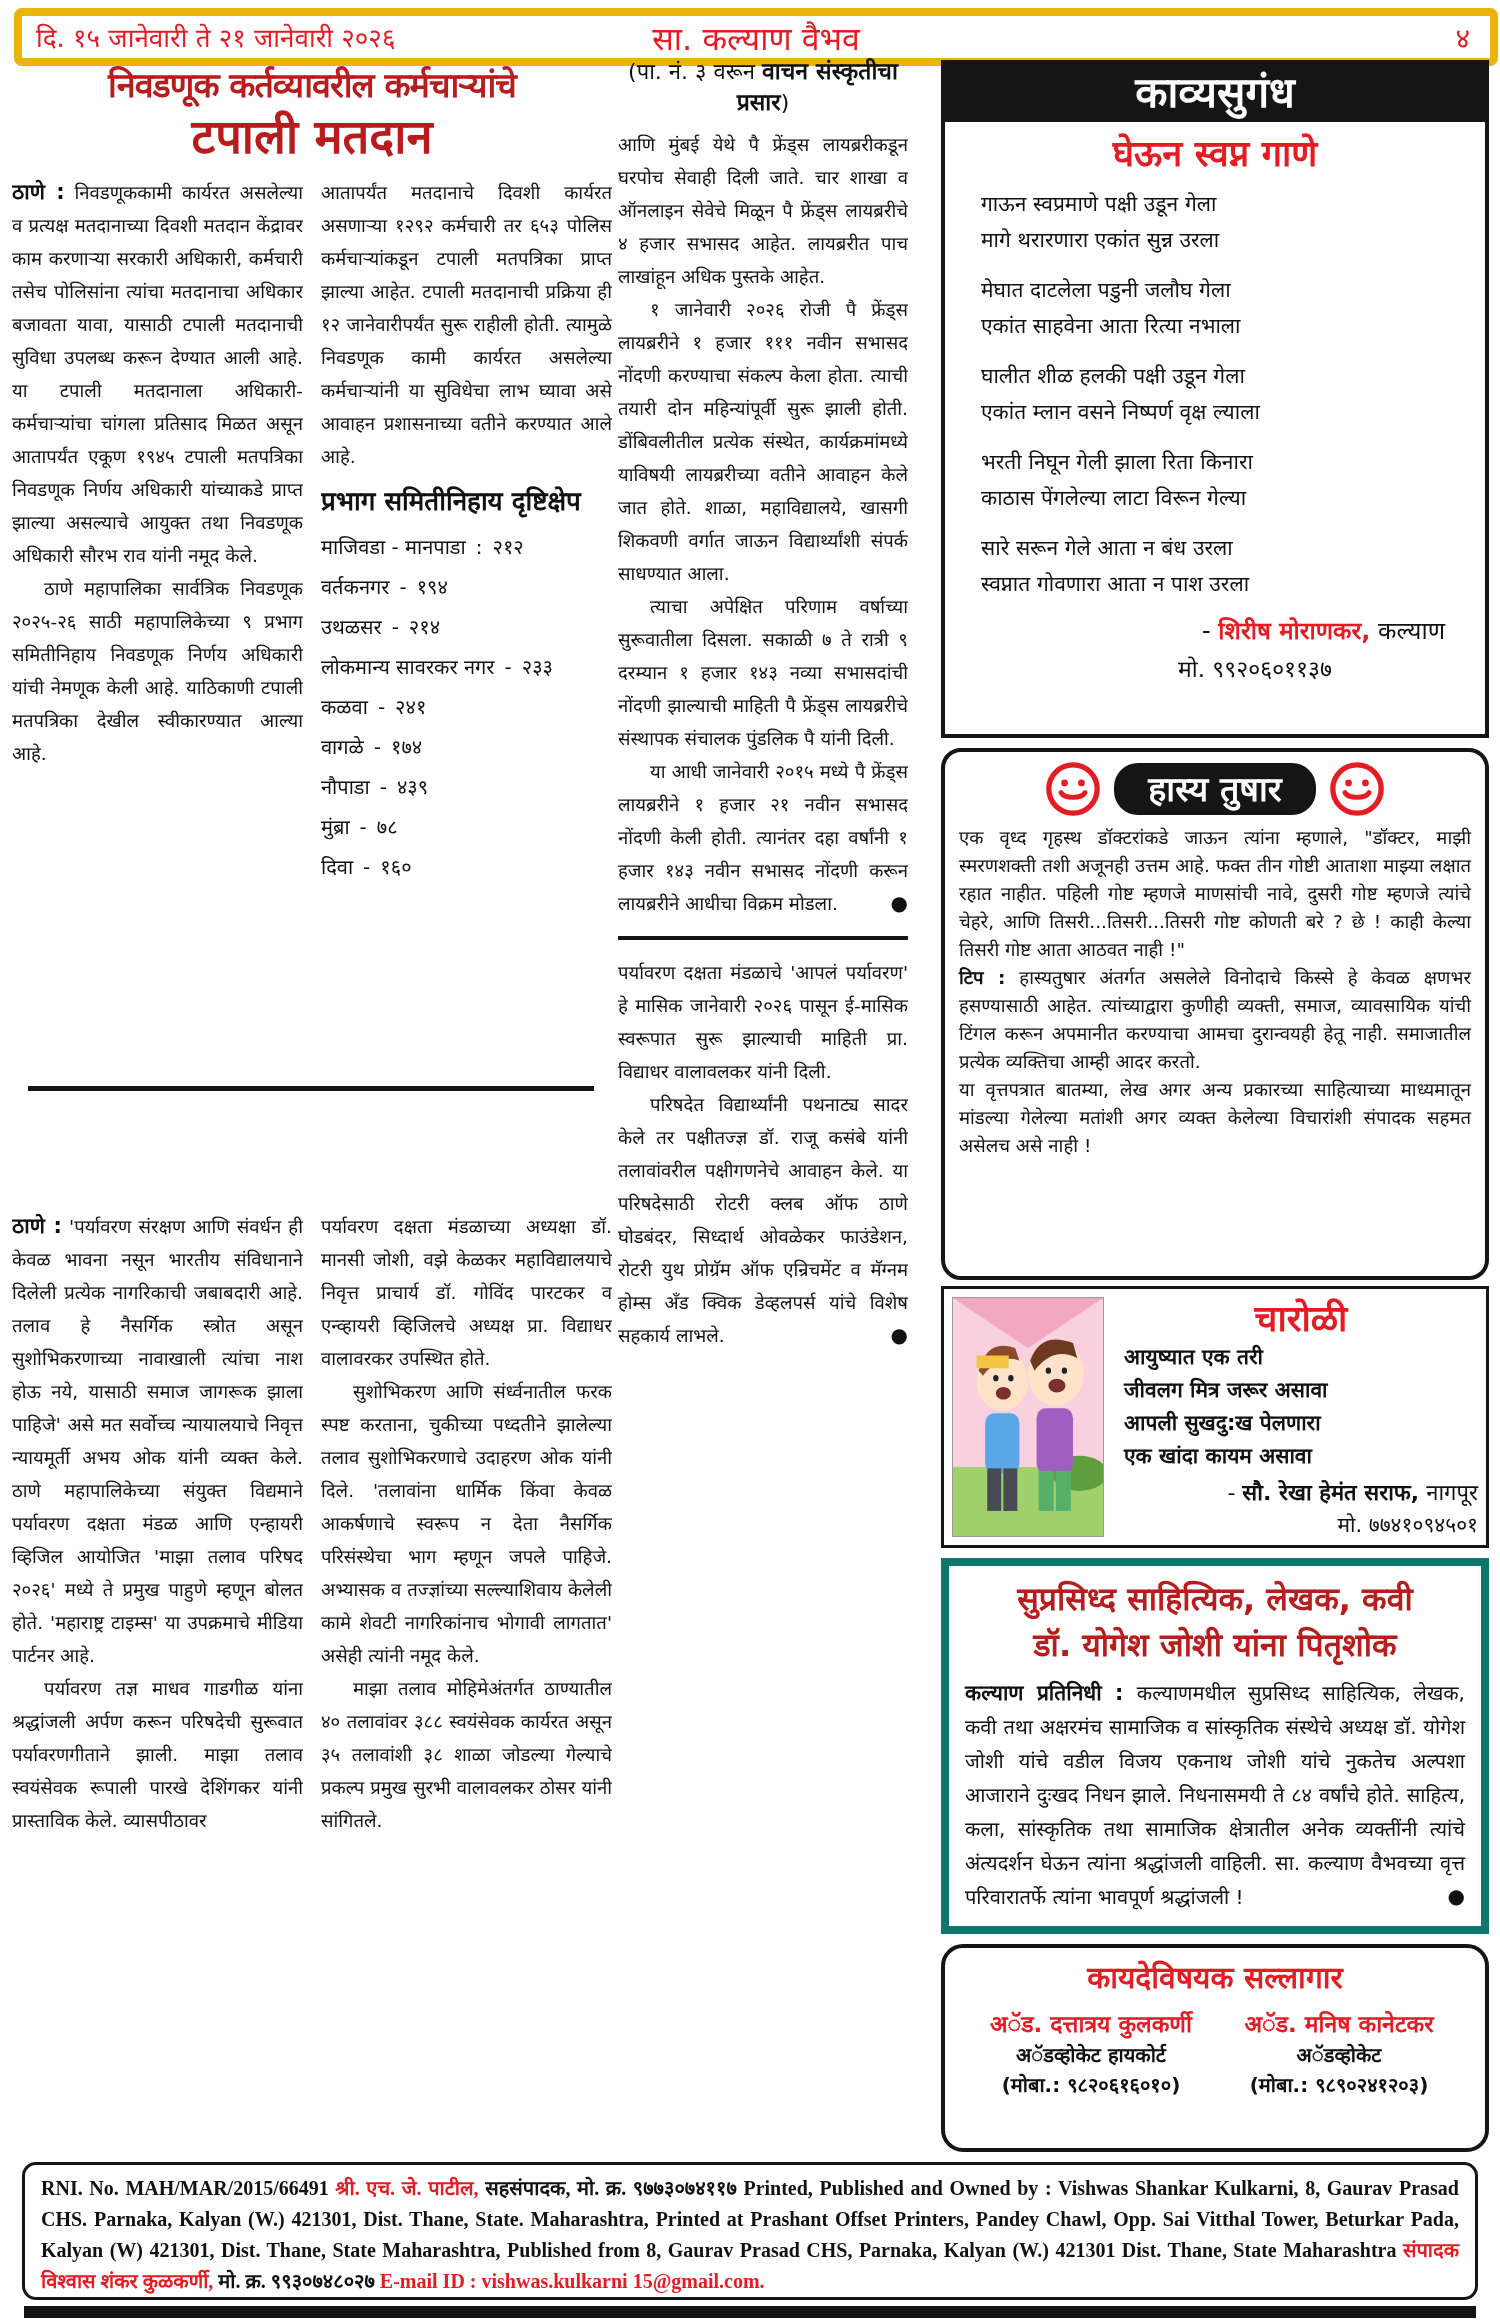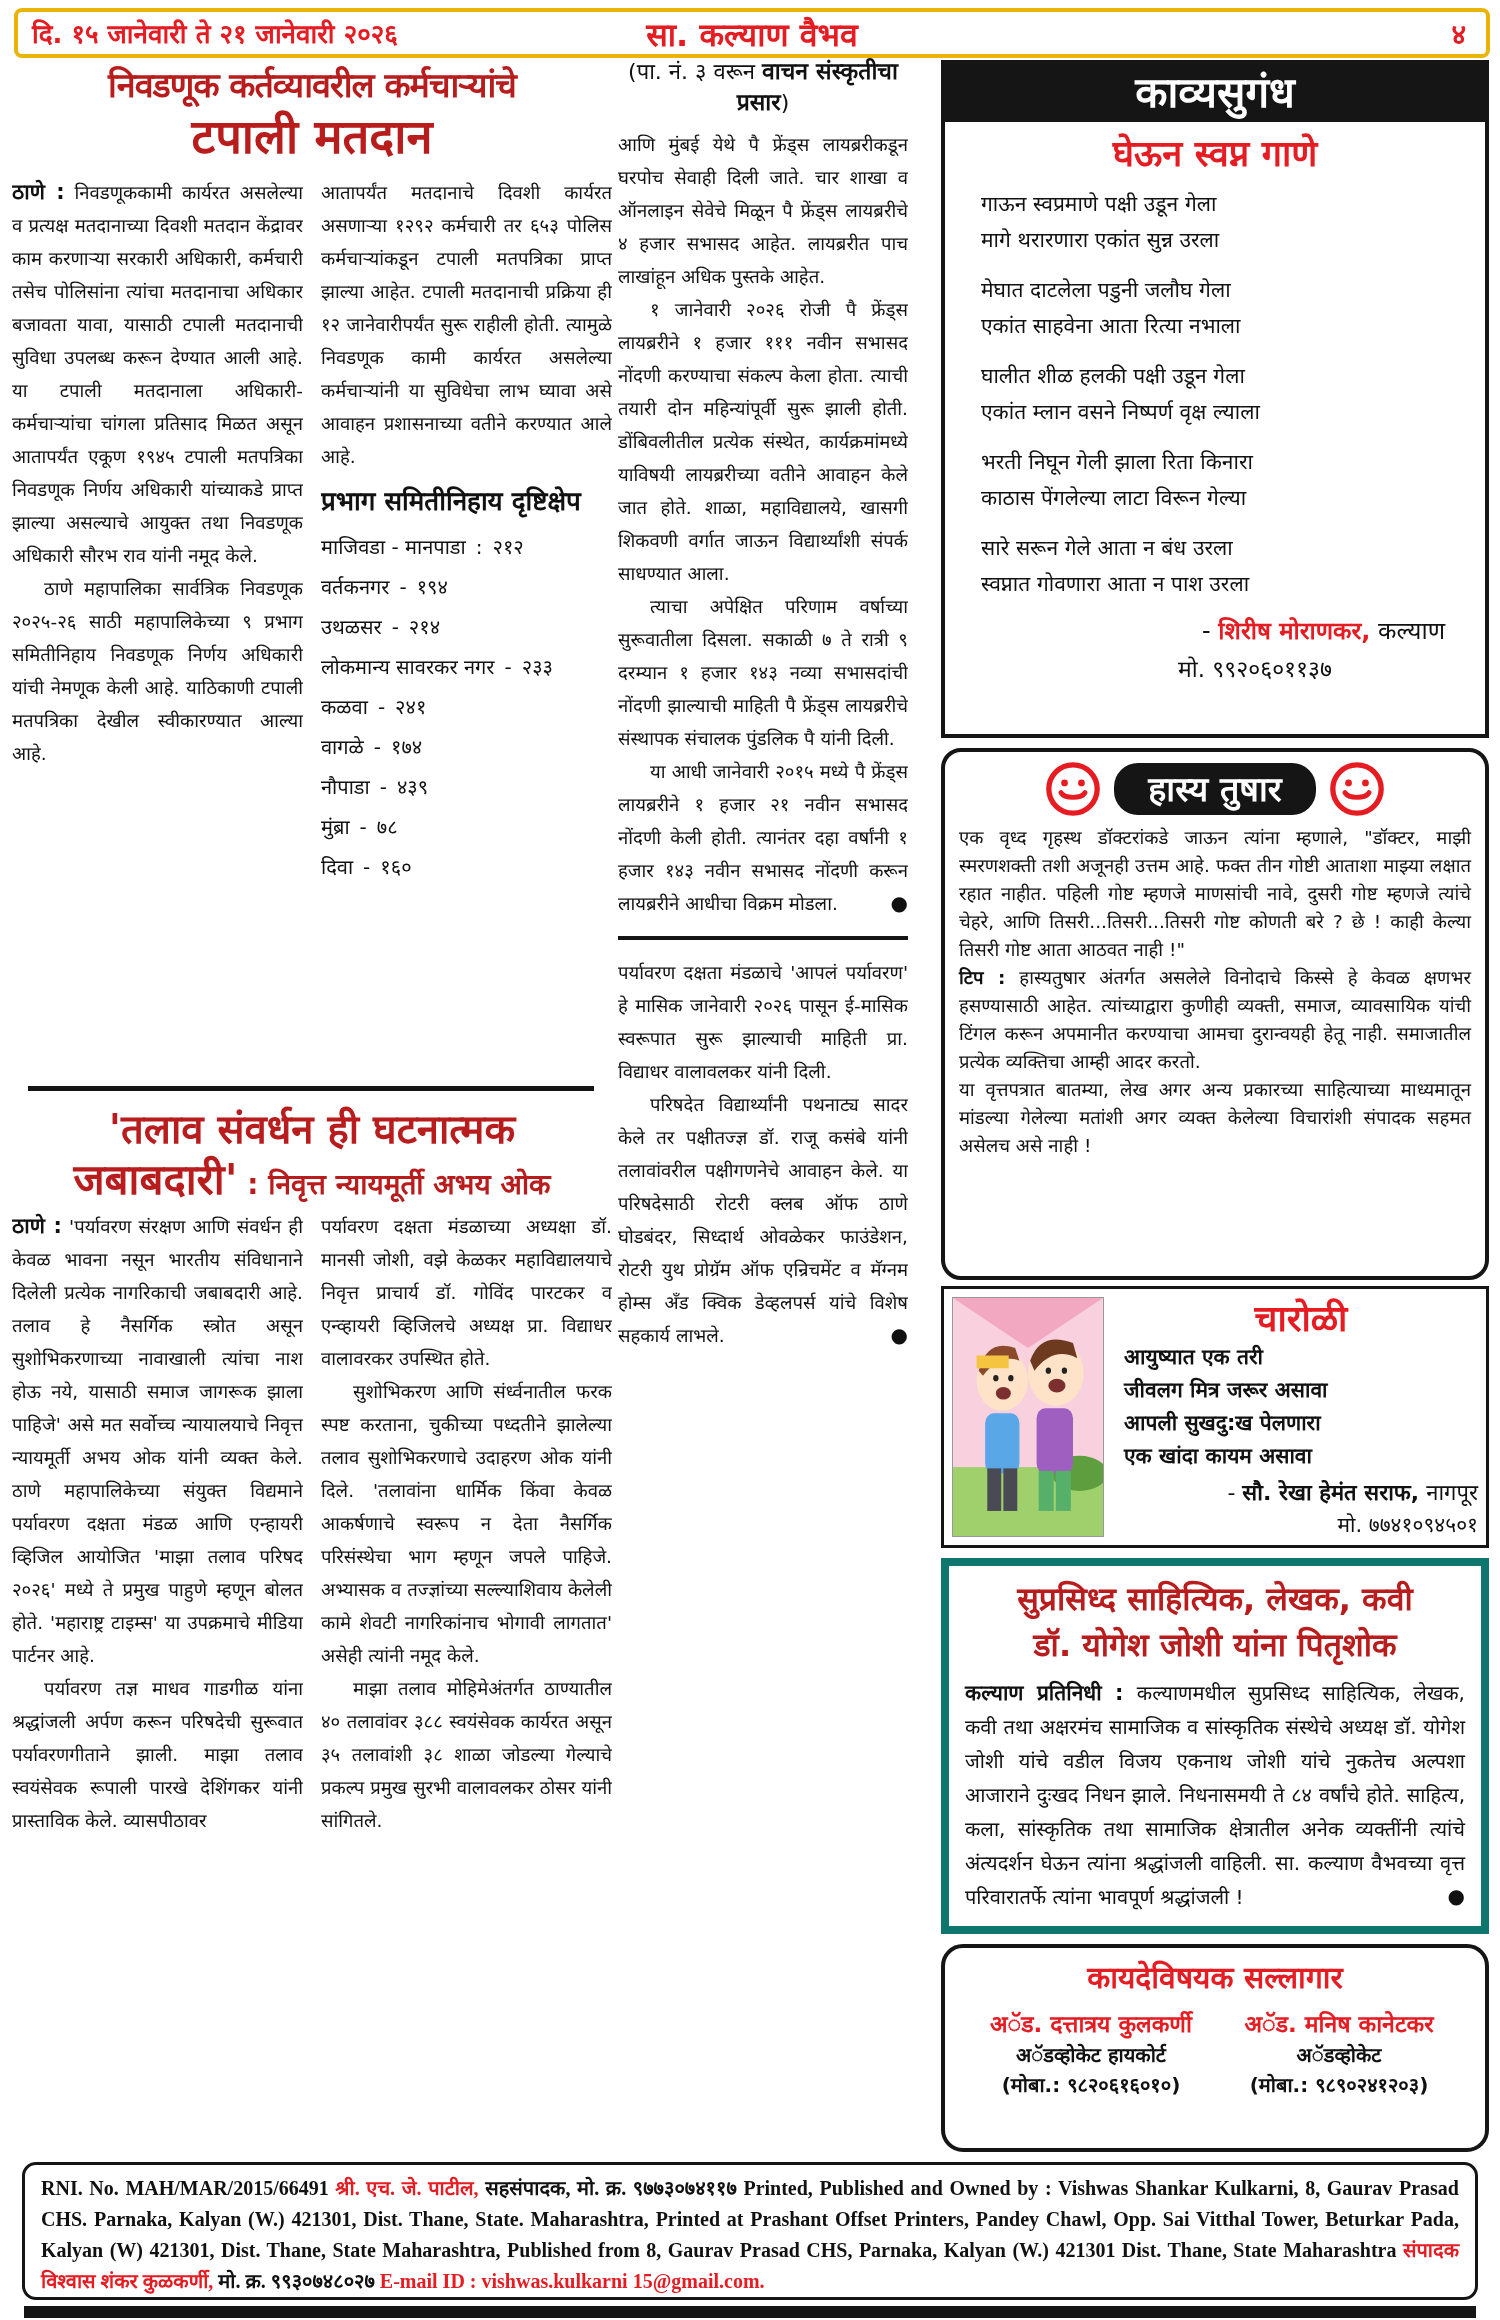--- a/index.html
+++ b/index.html
@@ -3,22 +3,22 @@
 <meta charset="utf-8">
 <style>
   html,body{margin:0;padding:0;background:#e9e9e9;}
   .page{position:relative;width:1500px;height:2320px;background:#ffffff;
         font-family:"DejaVu Sans",sans-serif;color:#111;overflow:hidden;}
   .abs{position:absolute;}
   .red{color:#e61c23;}
   .bold{font-weight:bold;}
 
   
-  .masthead{left:14px;top:8px;width:1468px;height:42px;border:4px solid #eab308;border-radius:8px;
-            display:flex;align-items:center;color:#e61c23;font-weight:bold;}
+  .masthead{left:14px;top:8px;width:1468px;height:42px;border:8px solid #eab308;border-radius:8px;
+            display:flex;align-items:center;color:#e61c23;font-weight:normal;}
   .masthead .date{font-size:26px;padding-left:14px;white-space:nowrap;}
   .masthead .title{position:absolute;left:0;right:0;text-align:center;font-size:32px;}
   .masthead .pageno{margin-left:auto;font-size:28px;padding-right:20px;}
 
   
   .hl{color:#b91c1c;font-weight:bold;text-align:center;}
   .art1-hl{left:12px;top:62px;width:600px;}
   .art1-hl .l1{font-size:34px;line-height:46px;letter-spacing:-1px;}
   .art1-hl .l2{font-size:47px;line-height:58px;}
   .art2-hl{left:12px;top:1104px;width:600px;}
@@ -129,24 +129,20 @@
         <div class="ward-row"><span>वागळे</span><span class="ward-sep">-</span><span>१७४</span></div>
         <div class="ward-row"><span>नौपाडा</span><span class="ward-sep">-</span><span>४३९</span></div>
         <div class="ward-row"><span>मुंब्रा</span><span class="ward-sep">-</span><span>७८</span></div>
         <div class="ward-row"><span>दिवा</span><span class="ward-sep">-</span><span>१६०</span></div>
       </div>
     </div>
   </div>
 
   <div class="abs left-rule"></div>
 
-  <div class="abs hl art2-hl">
-    <div class="l1">'तलाव संवर्धन ही घटनात्मक</div>
-    <div class="l2"><span class="l2big">जबाबदारी'</span><span class="l2rest"> : निवृत्त न्यायमूर्ती अभय ओक</span></div>
-  </div>
 
   <div class="abs cols art2-cols">
     <div class="col body-txt">
       <p><span class="lead">ठाणे :</span> <span>'पर्यावरण संरक्षण आणि संवर्धन ही केवळ भावना नसून भारतीय संविधानाने दिलेली प्रत्येक नागरिकाची जबाबदारी आहे. तलाव हे नैसर्गिक स्त्रोत असून सुशोभिकरणाच्या नावाखाली त्यांचा नाश होऊ नये, यासाठी समाज जागरूक झाला पाहिजे' असे मत सर्वोच्च न्यायालयाचे निवृत्त न्यायमूर्ती अभय ओक यांनी व्यक्त केले. ठाणे महापालिकेच्या संयुक्त विद्यमाने पर्यावरण दक्षता मंडळ आणि एन्हायरी व्हिजिल आयोजित 'माझा तलाव परिषद २०२६' मध्ये ते प्रमुख पाहुणे म्हणून बोलत होते. 'महाराष्ट्र टाइम्स' या उपक्रमाचे मीडिया पार्टनर आहे.</span></p>
       <p class="indent">पर्यावरण तज्ञ माधव गाडगीळ यांना श्रद्धांजली अर्पण करून परिषदेची सुरूवात पर्यावरणगीताने झाली. माझा तलाव स्वयंसेवक रूपाली पारखे देशिंगकर यांनी प्रास्ताविक केले. व्यासपीठावर</p>
     </div>
     <div class="col body-txt">
       <p>पर्यावरण दक्षता मंडळाच्या अध्यक्षा डॉ. मानसी जोशी, वझे केळकर महाविद्यालयाचे निवृत्त प्राचार्य डॉ. गोविंद पारटकर व एन्व्हायरी व्हिजिलचे अध्यक्ष प्रा. विद्याधर वालावरकर उपस्थित होते.</p>
       <p class="indent">सुशोभिकरण आणि संर्ध्वनातील फरक स्पष्ट करताना, चुकीच्या पध्दतीने झालेल्या तलाव सुशोभिकरणाचे उदाहरण ओक यांनी दिले. 'तलावांना धार्मिक किंवा केवळ आकर्षणाचे स्वरूप न देता नैसर्गिक परिसंस्थेचा भाग म्हणून जपले पाहिजे. अभ्यासक व तज्ज्ञांच्या सल्ल्याशिवाय केलेली कामे शेवटी नागरिकांनाच भोगावी लागतात' असेही त्यांनी नमूद केले.</p>
       <p class="indent">माझा तलाव मोहिमेअंतर्गत ठाण्यातील ४० तलावांवर ३८८ स्वयंसेवक कार्यरत असून ३५ तलावांशी ३८ शाळा जोडल्या गेल्याचे प्रकल्प प्रमुख सुरभी वालावलकर ठोसर यांनी सांगितले.</p>

